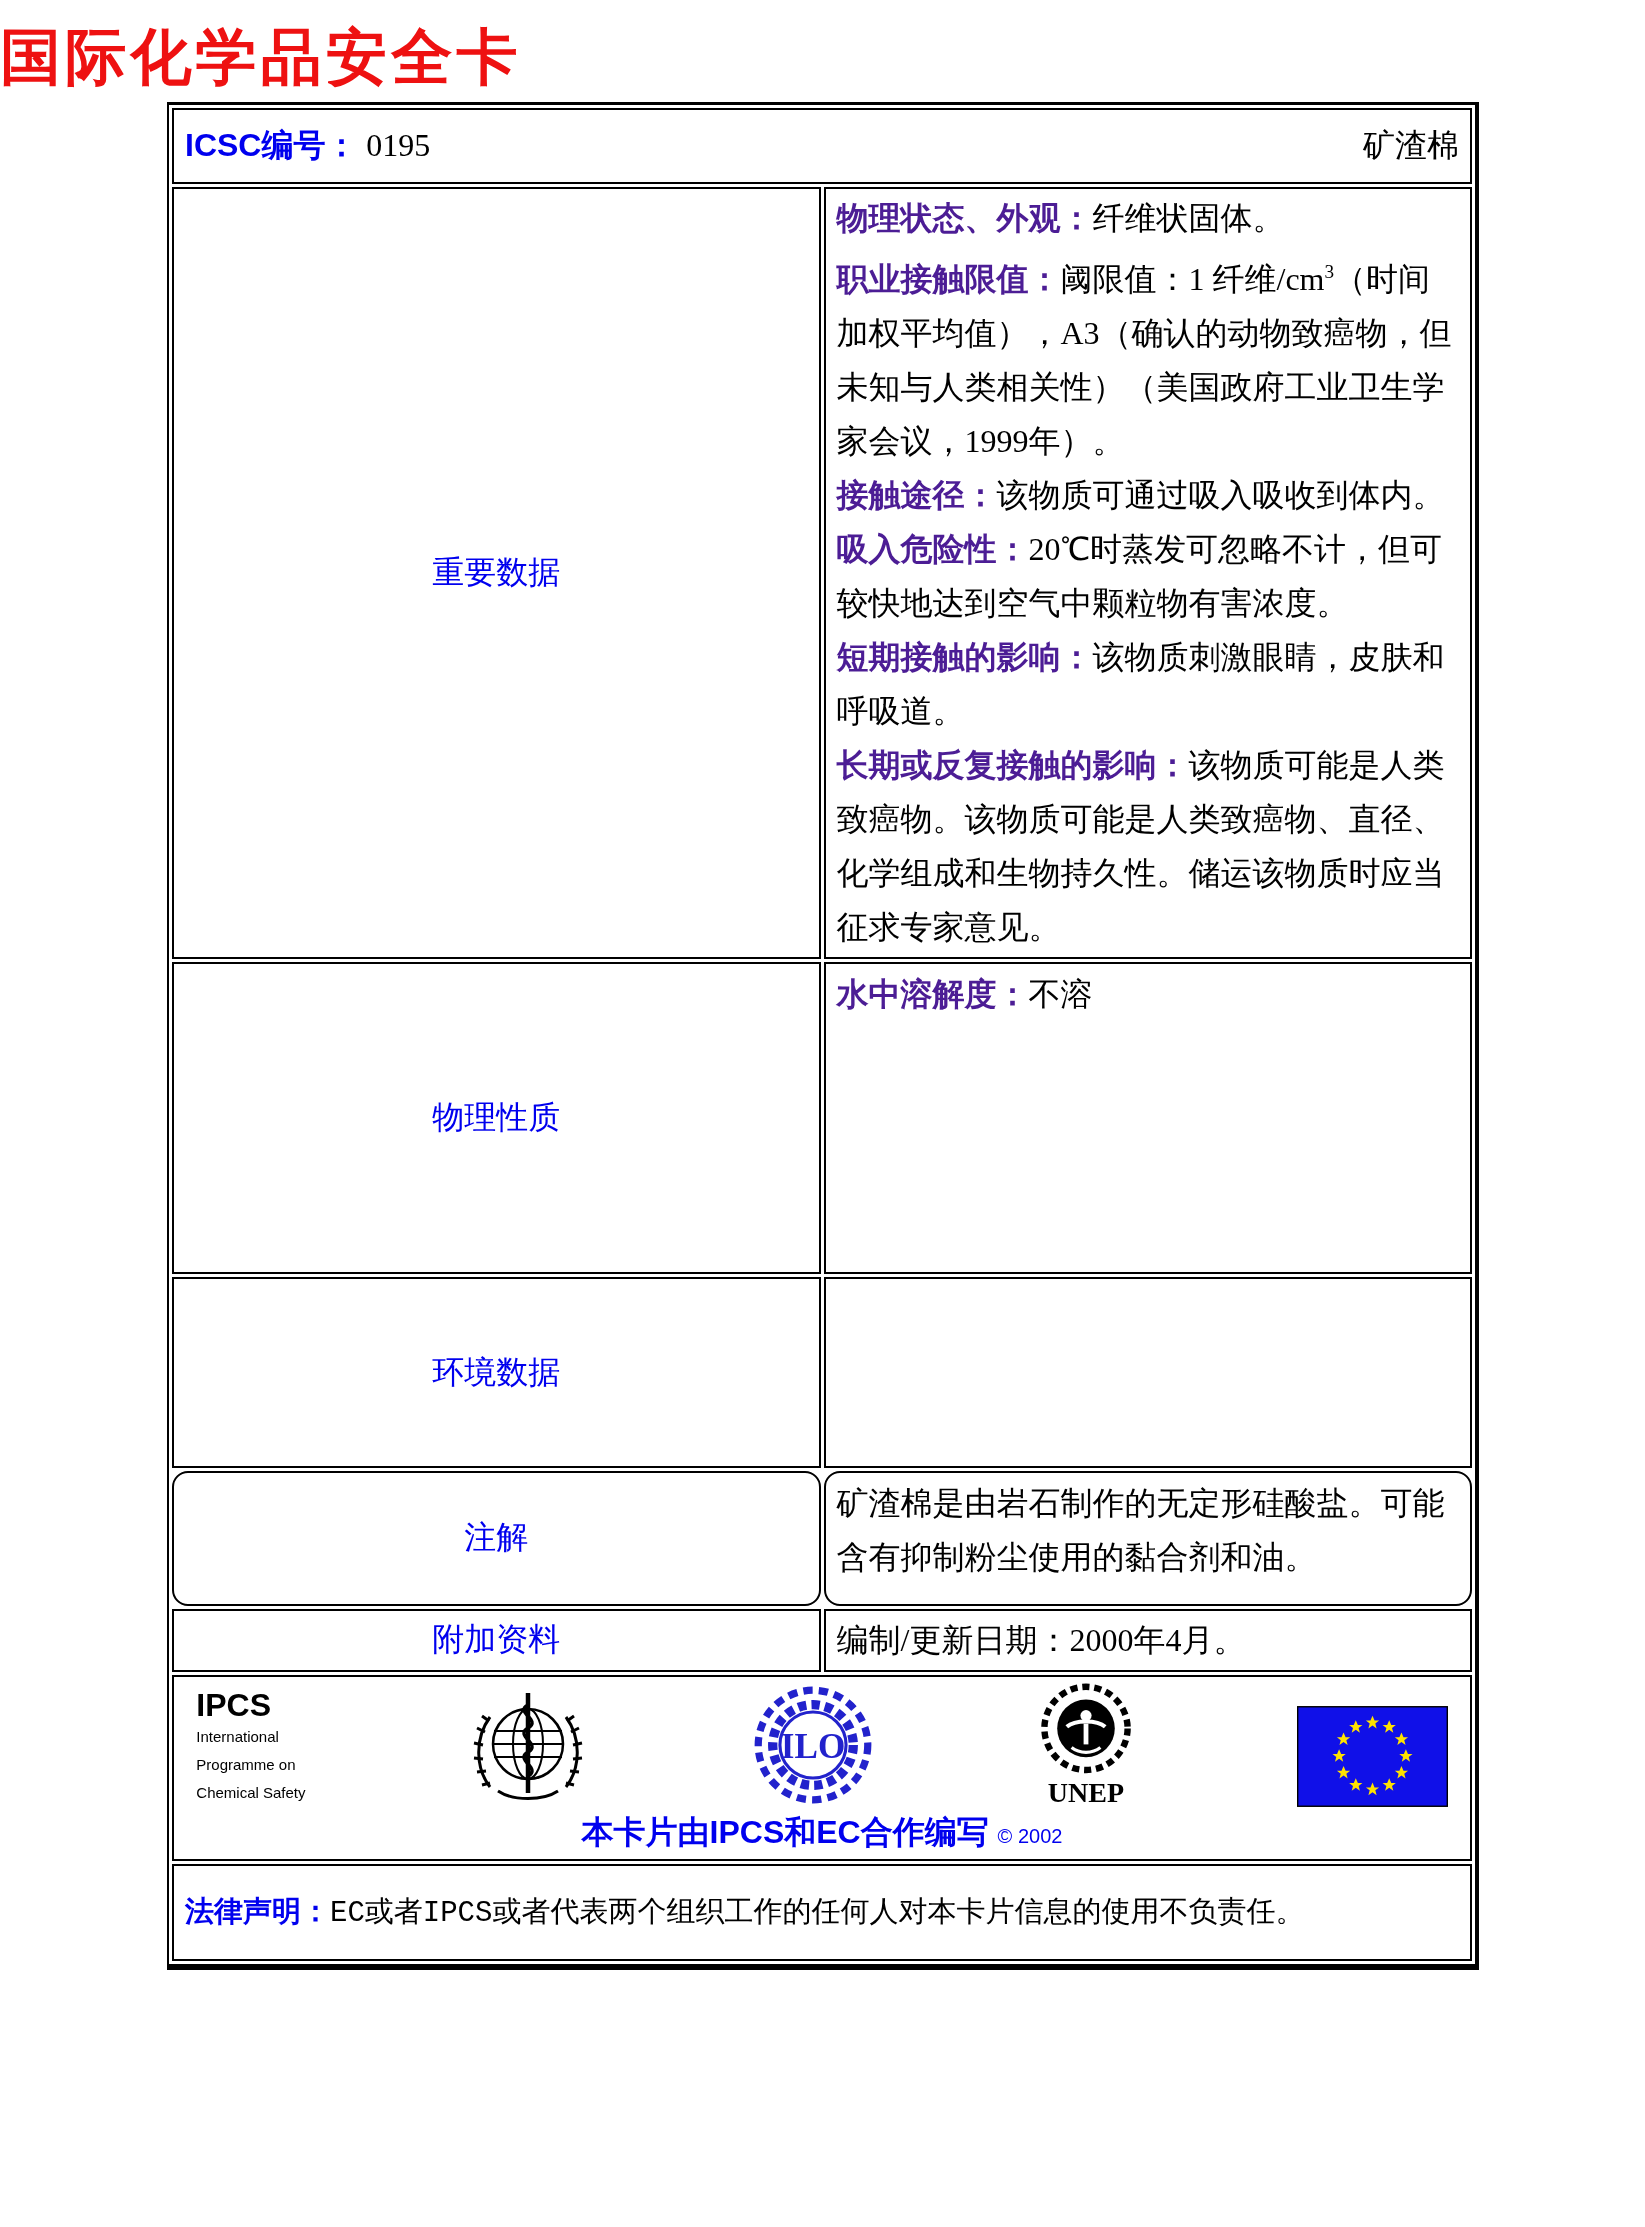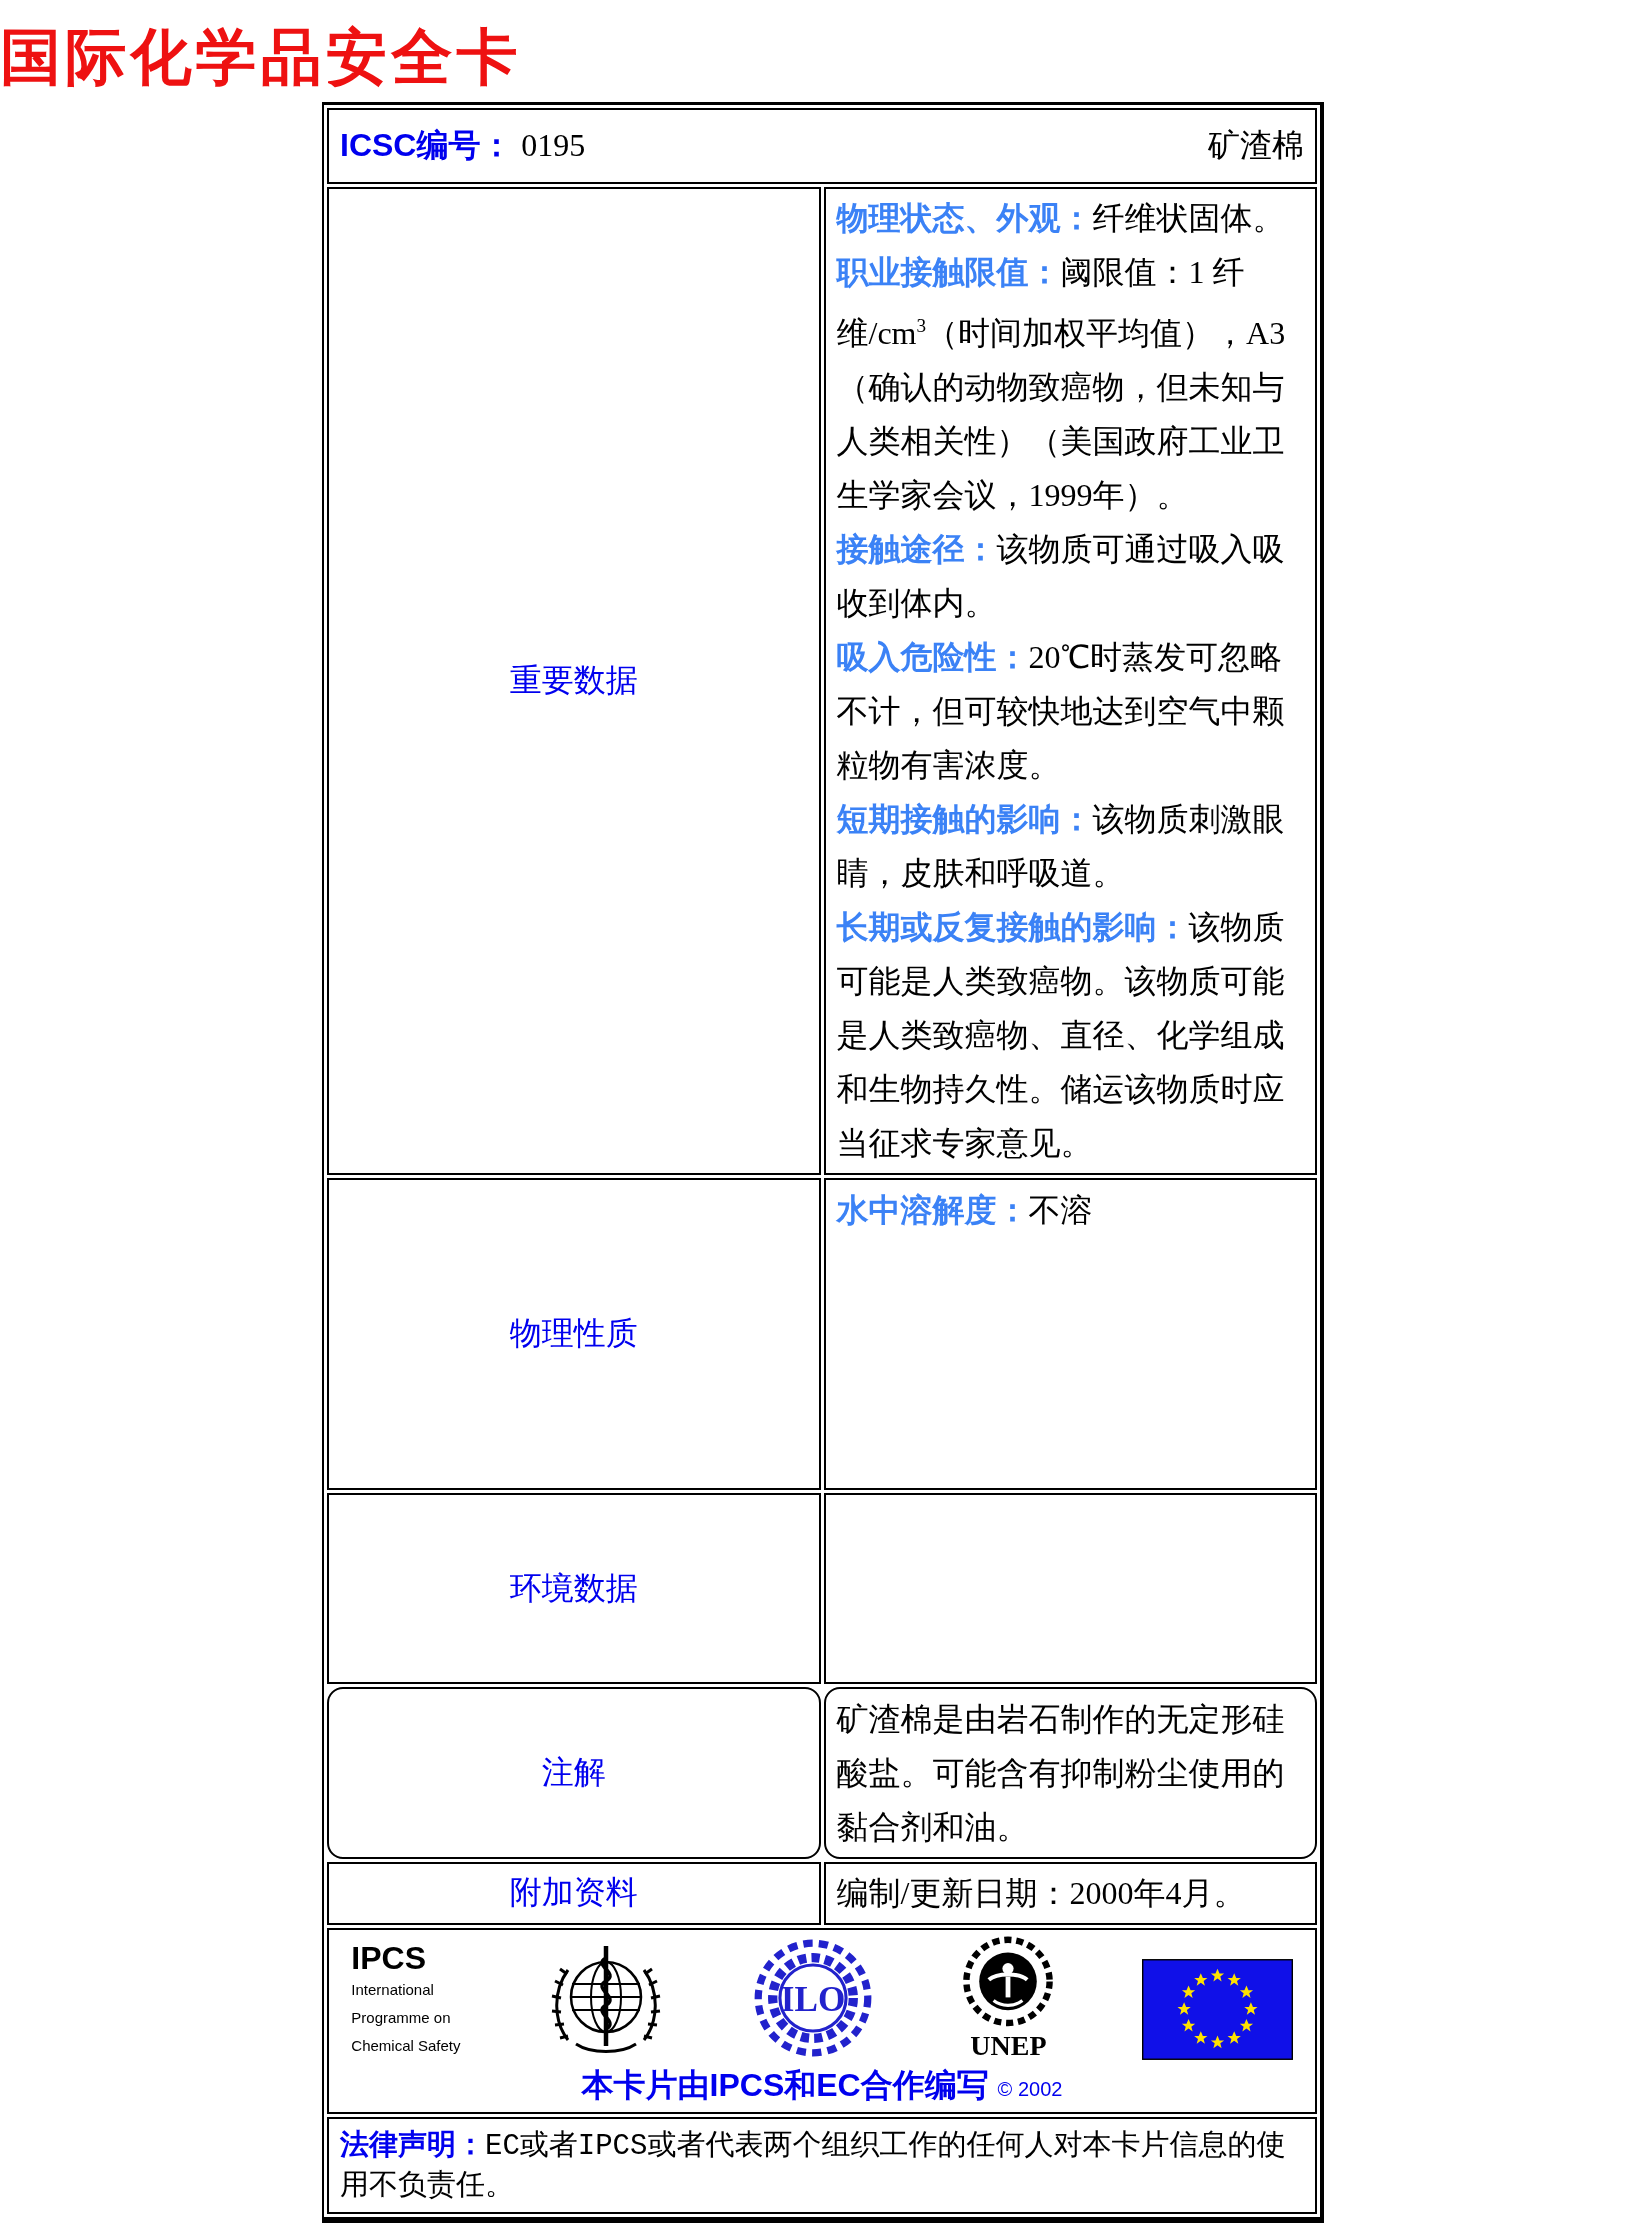--- a/index.html
+++ b/index.html
@@ -18,21 +18,21 @@
     padding-top: 24px;
     text-align: left;
     font-family: "Liberation Serif", serif;
     font-weight: bold;
     font-size: 61px;
     line-height: 67px;
     color: #ee1111;
     letter-spacing: 4.2px;
   }
   table.card {
-    width: 1002px;
+    width: 1312px;
     margin: 11px auto 0 auto;
     border-collapse: separate;
     border-spacing: 3.5px;
     border: 2.8px solid #000;
     border-top-width: 3.5px;
     border-right-width: 4.2px;
     border-bottom-width: 6.3px;
     background: #ffffff;
     table-layout: fixed;
   }
@@ -63,21 +63,21 @@
     font-size: 32px;
     padding: 2.8px 4.2px;
   }
   td.content-cell {
     vertical-align: top;
     font-family: "Liberation Serif", serif;
     font-size: 32px;
     line-height: 54px;
   }
   .field-label {
-    color: #3b82f6;
+    color: #4c1d95;
     font-weight: bold;
     font-family: "Liberation Sans", sans-serif;
   }
   .para { margin: 0; }
   sup { font-size: 0.6em; }
   td.row-important  { height: 727px; }
   td.row-physical   { height: 303px; }
   td.row-env        { height: 181px; }
   td.row-notes      { height: 125px; border-radius: 16px; }
   td.row-additional { height: 42px; vertical-align: middle; }

